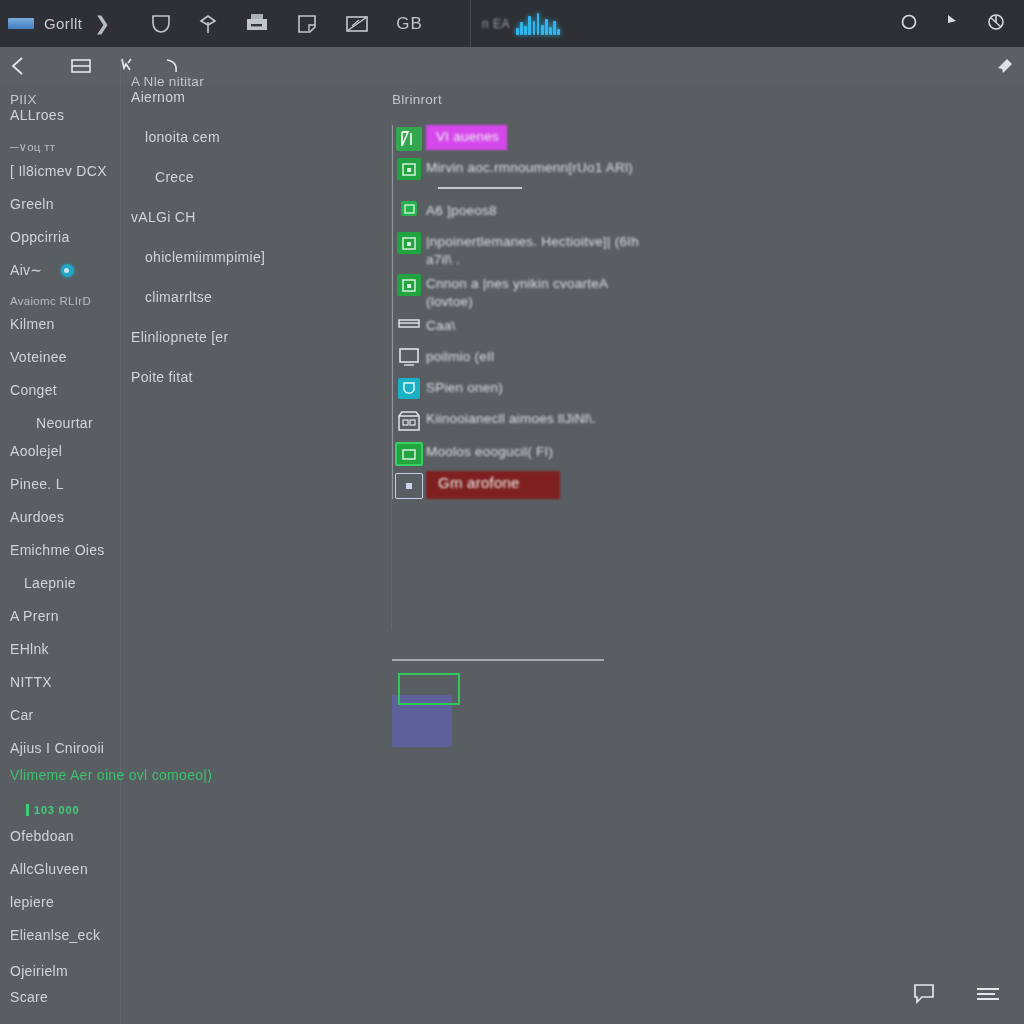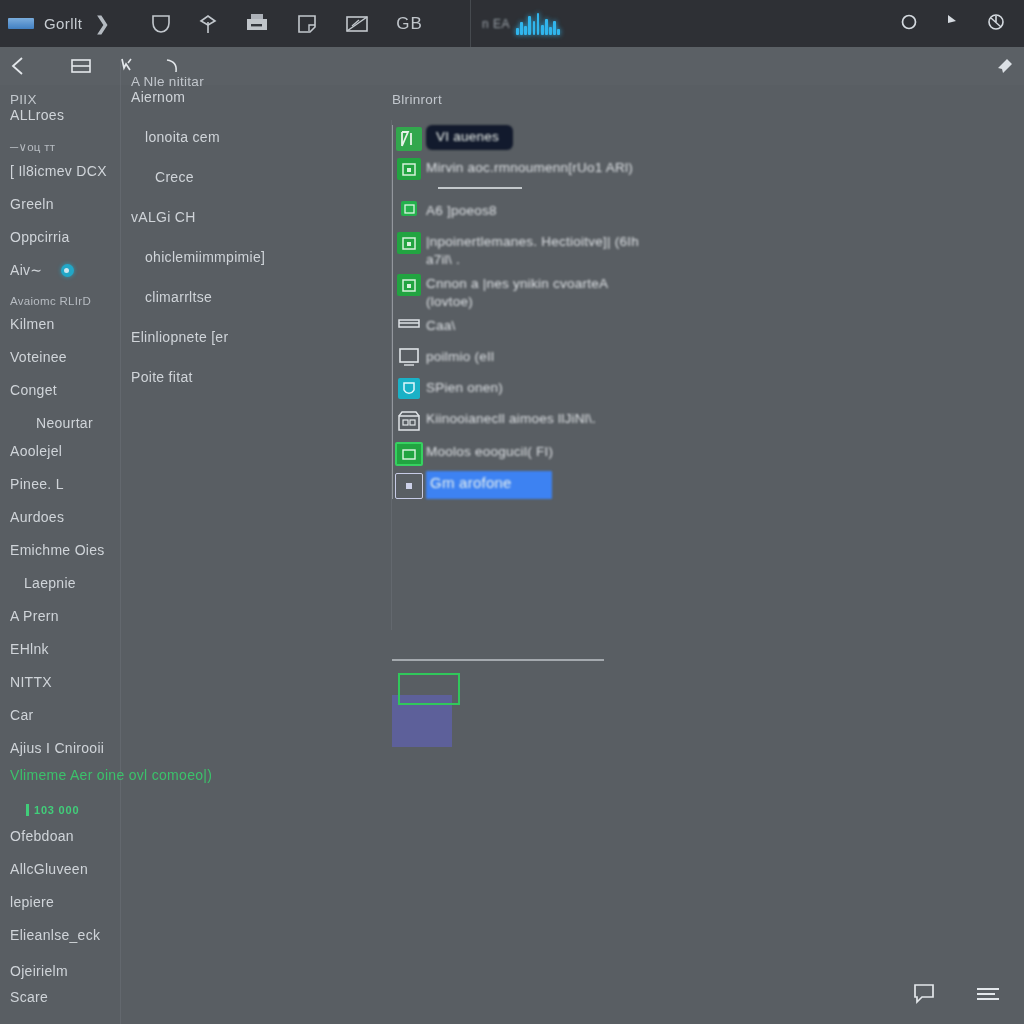--- a/index.html
+++ b/index.html
@@ -175,29 +175,29 @@
     color:#dfe3e7;
     font-size: 13.5px;
     line-height: 17px;
     letter-spacing:.25px;
     padding-top: 3px;
     filter: blur(0.8px);
   }
   .mrow .mtxt.two { line-height: 18px; }
 
   .hl-strong {
-    background:#0f172a;
+    background:#d946ef;
     color:#f1f7f2 !important;
-    padding: 4px 14px 5px 10px;
-    border-radius: 6px;
+    padding: 4px 8px 5px 10px;
+    border-radius: 0;
   }
   .hl-soft {
-    background:#3b82f6;
+    background:#7f1d1d;
     color:#eef7f1 !important;
-    padding: 7px 40px 8px 4px;
+    padding: 7px 40px 8px 12px;
     font-size: 15px !important;
     border-radius:1px;
   }
   .divider-line {
     height:2px; background:#d8dde1; opacity:.85;
     margin: 3px 0 10px 46px; width: 84px;
   }
 
   
   .chip {

